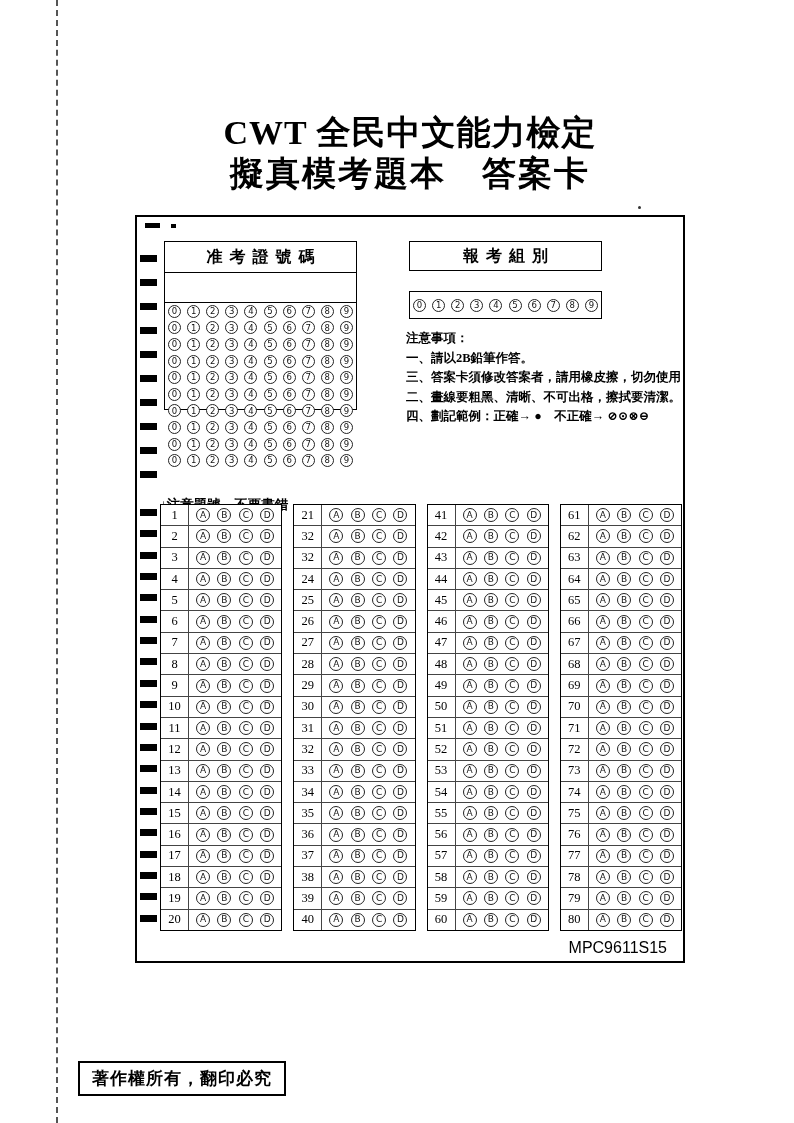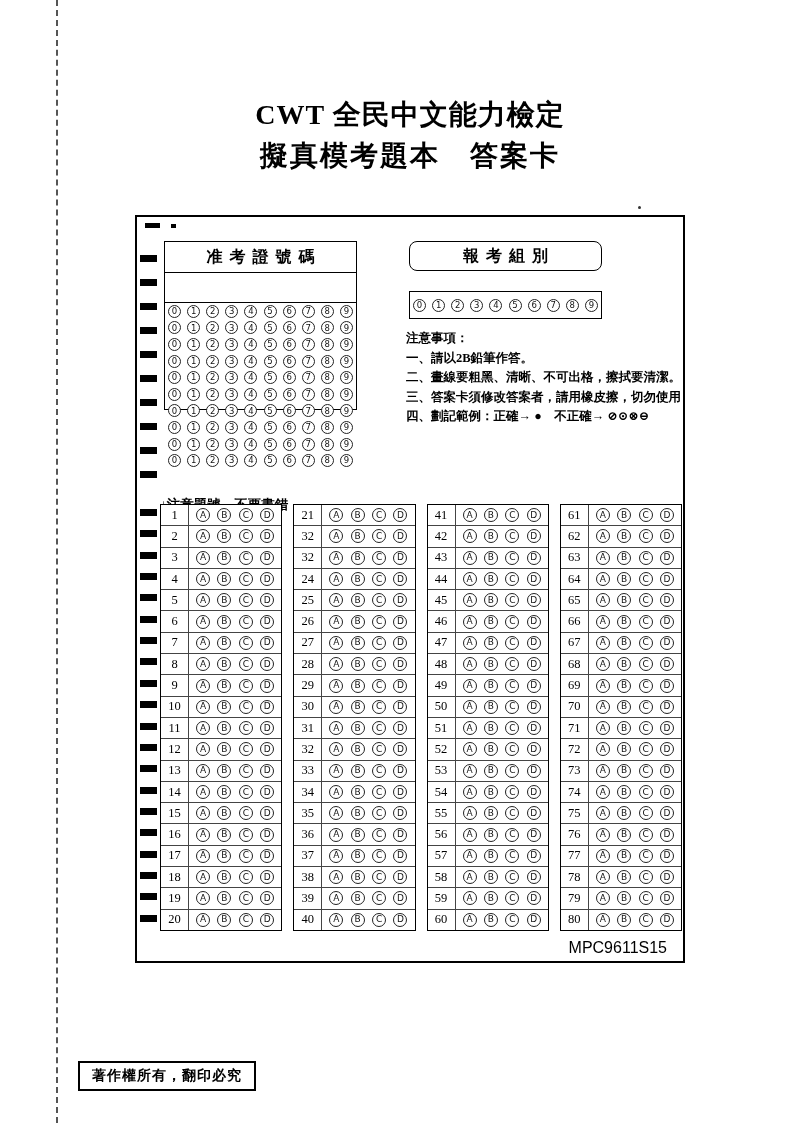--- a/index.html
+++ b/index.html
@@ -1,50 +1,50 @@
 <!DOCTYPE html>
 <html><head>
 <meta charset="utf-8">
 <style>
   html,body{margin:0;padding:0;background:#ffffff;}
   .page{position:relative;width:794px;height:1123px;background:#ffffff;color:#000;
         font-family:"Liberation Serif","DejaVu Serif","DejaVu Sans",serif;overflow:hidden;}
   .perforation{position:absolute;left:56px;top:0;height:1123px;width:0;border-left:2px dashed #555;}
-  .title{position:absolute;left:135px;width:550px;text-align:center;font-weight:bold;font-size:28px;letter-spacing:1px;}
+  .title{position:absolute;left:135px;width:550px;text-align:center;font-weight:bold;font-size:34px;letter-spacing:1px;margin-top:14px;}
   .title.l1{top:96px;}
   .title.l2{top:137px;letter-spacing:2px;}
   .sheet{position:absolute;left:135px;top:215px;width:550px;height:748px;border:2px solid #000;box-sizing:border-box;background:#fff;}
   .cmark{position:absolute;background:#000;}
   .tmark{position:absolute;left:3px;width:17px;height:7px;background:#000;}
   .dot{position:absolute;background:#333;border-radius:50%;}
   .box{position:absolute;border:1.5px solid #000;box-sizing:border-box;background:#fff;}
   .id-box{left:27px;top:24px;width:193px;height:169px;}
   .sec-title{height:30px;display:flex;align-items:center;justify-content:center;
              font-size:16px;font-weight:bold;letter-spacing:7px;text-indent:7px;border-bottom:1.5px solid #000;}
   .id-blank{height:29px;border-bottom:1.5px solid #000;}
   .bubble{display:inline-flex;align-items:center;justify-content:center;width:13px;height:13px;
           border:1px solid #222;border-radius:50%;background:#fff;box-sizing:border-box;
           font-family:"DejaVu Sans","Liberation Sans",sans-serif;font-size:8.5px;line-height:1;color:#111;}
   .bubble-row{display:flex;justify-content:space-around;align-items:center;height:16.6px;}
-  .grp-title-box{left:272px;top:24px;width:193px;height:30px;border-radius:8px;}
+  .grp-title-box{left:272px;top:24px;width:193px;height:30px;}
   .grp-title-box .sec-title{border-bottom:none;height:100%;}
   .grp-bubbles{left:272px;top:74px;width:193px;height:28px;display:flex;justify-content:space-around;align-items:center;}
   .notes{position:absolute;left:269px;top:112px;width:280px;font-size:12.5px;line-height:19.5px;}
   .note{white-space:nowrap;font-weight:bold;}
   .grid-note{position:absolute;left:23px;top:279px;font-size:13.5px;font-weight:bold;}
   .agrid{position:absolute;left:23px;top:287px;width:522px;height:427px;display:flex;gap:11px;}
   .agroup{flex:1;border:1.5px solid #000;box-sizing:border-box;display:flex;flex-direction:column;background:#fff;}
   .arow{display:flex;flex:1;border-bottom:1px solid #444;align-items:stretch;}
   .arow:last-child{border-bottom:none;justify-content:space-between;}
   .qnum{width:27px;border-right:1px solid #444;display:flex;align-items:center;justify-content:center;font-size:12.5px;}
   .achoices{flex:1;display:flex;align-items:center;justify-content:space-between;padding:0 7px;}
   .achoices .bubble{width:14px;height:14px;font-size:9px;}
   .sheet-code{position:absolute;right:16px;bottom:4px;font-family:"Liberation Sans","DejaVu Sans",sans-serif;font-size:16px;}
   .copyright{position:absolute;left:78px;top:1061px;border:2px solid #000;padding:4px 12px;
-             font-size:14px;font-weight:bold;letter-spacing:1px;background:#fff;}
+             font-size:17px;font-weight:bold;letter-spacing:1px;background:#fff;}
 </style>
 </head>
 <body>
 
 <div class="page">
   <div class="perforation"></div>
 
   <div class="title l1">CWT 全民中文能力檢定</div>
   <div class="title l2">擬真模考題本　答案卡</div>
 
@@ -226,22 +226,22 @@
         <span class="bubble">6</span>
         <span class="bubble">7</span>
         <span class="bubble">8</span>
         <span class="bubble">9</span>
       </div>
 
     <div class="notes">
       <div class="note">注意事項：</div>
       <div id="notes-list">
           <div class="note">一、請以2B鉛筆作答。</div>
+          <div class="note">三、答案卡須修改答案者，請用橡皮擦，切勿使用</div>
           <div class="note">二、畫線要粗黑、清晰、不可出格，擦拭要清潔。</div>
-          <div class="note">三、答案卡須修改答案者，請用橡皮擦，切勿使用</div>
           <div class="note">四、劃記範例：正確→ ●　不正確→ ⊘⊙⊗⊖</div>
         </div>
     </div>
 
     <div class="grid-note">↓注意題號，不要畫錯</div>
 
     <div class="agrid" id="answer-grid">
         <div class="agroup">
           <div class="arow">
             <div class="qnum">1</div>

